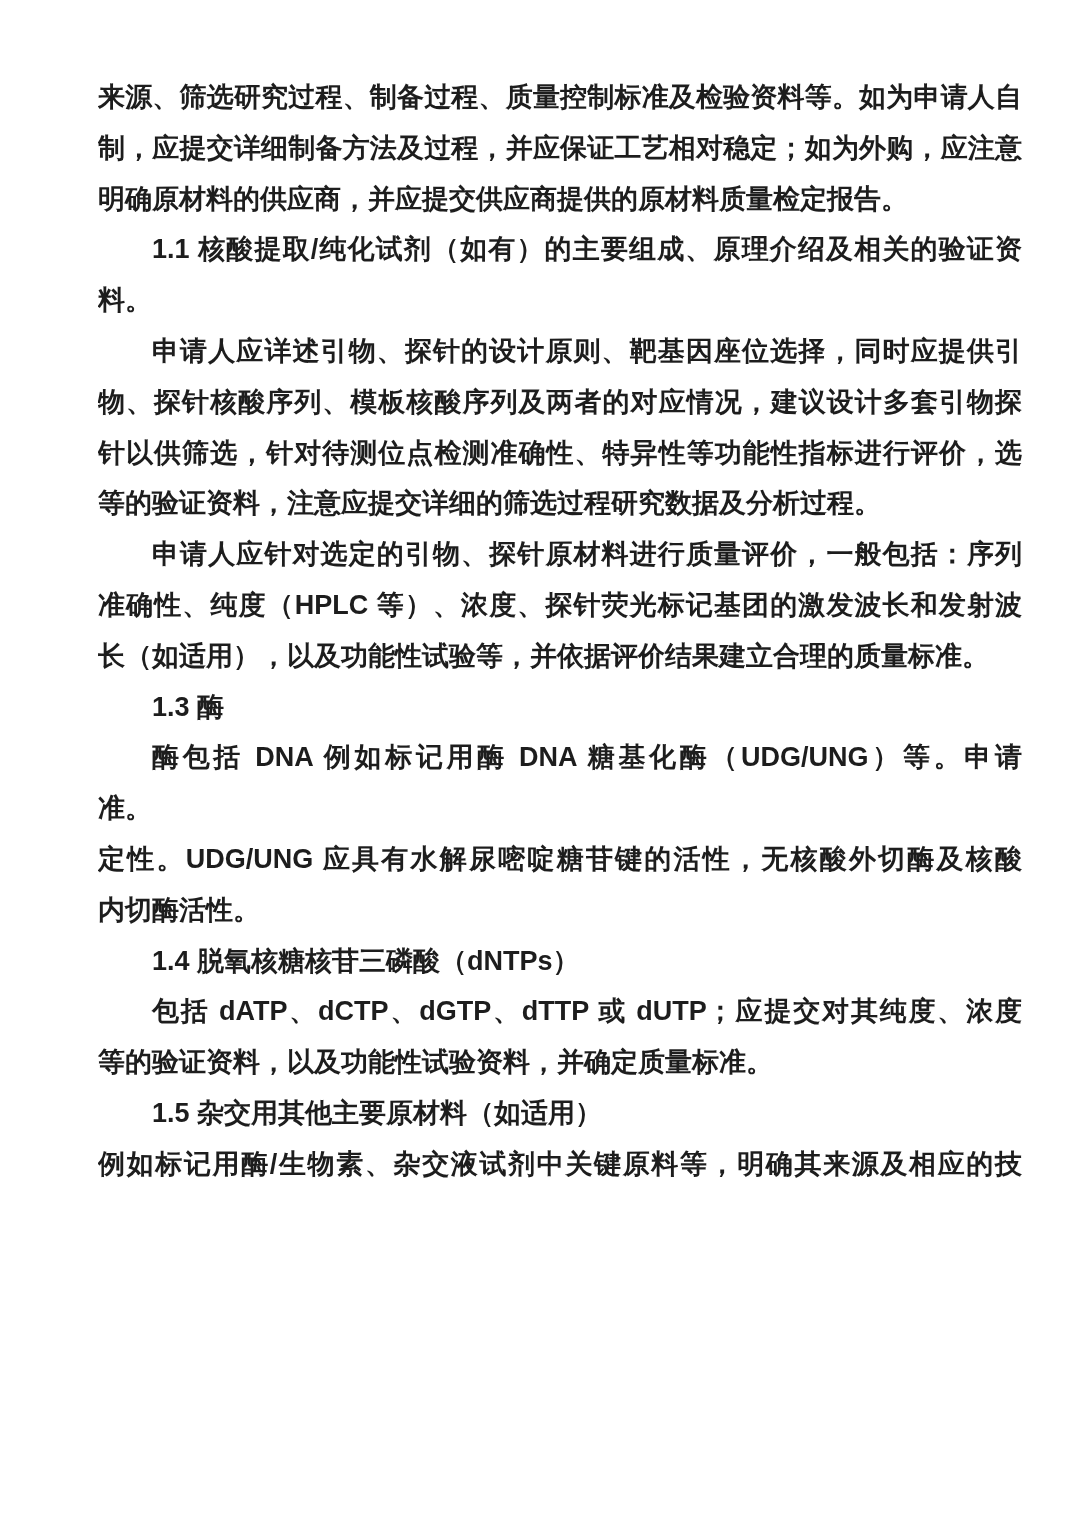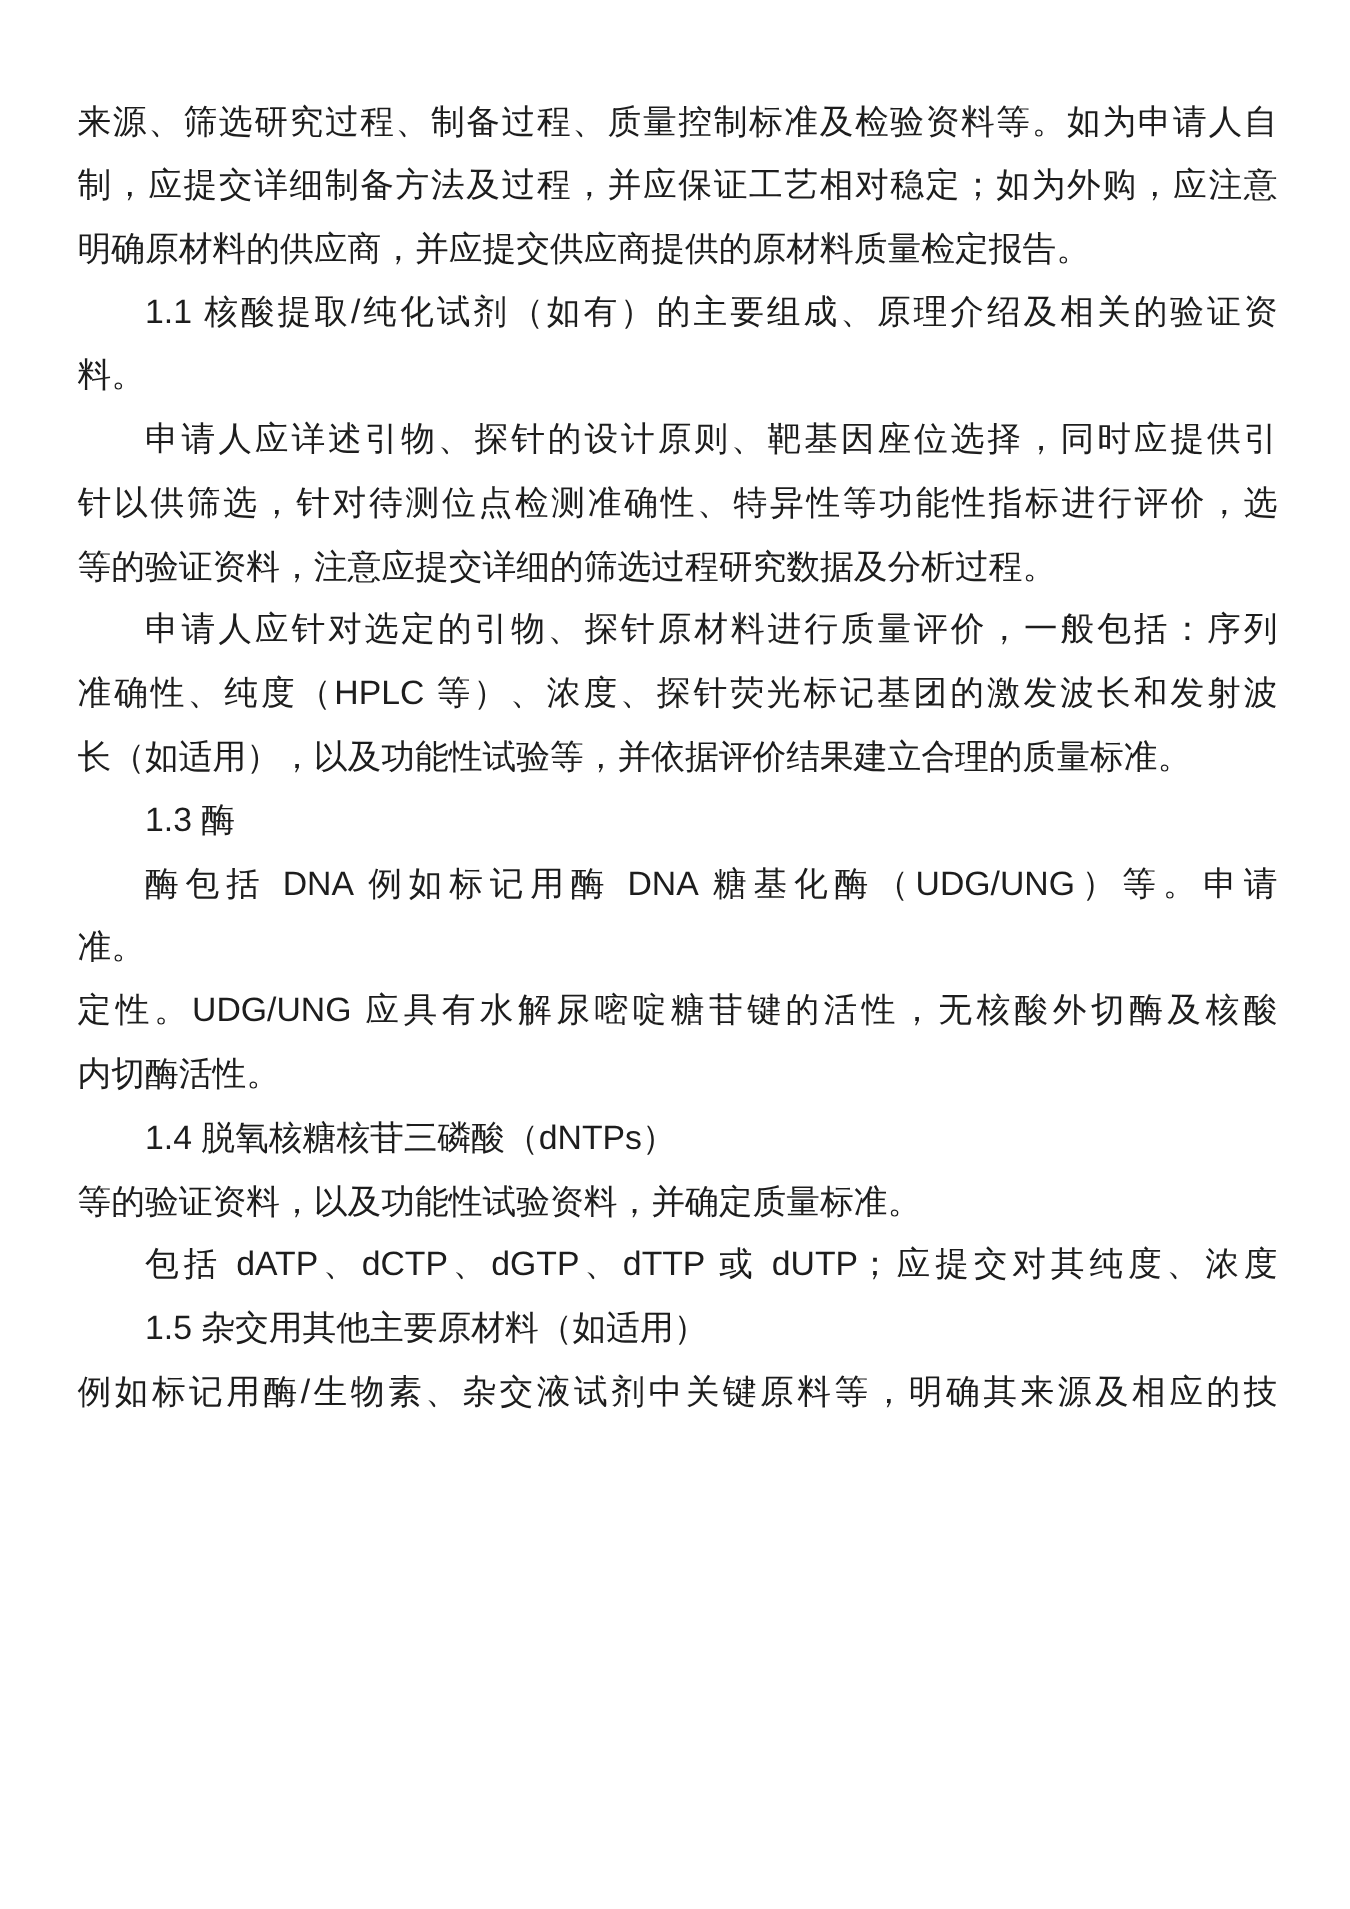--- a/index.html
+++ b/index.html
@@ -15,26 +15,27 @@
     box-sizing: border-box;
     padding: 72px 58px 0 62px;
     overflow: hidden;
   }
   .text-block {
     width: 100%;
   }
   .line {
     font-family: "Liberation Sans", "DejaVu Sans", sans-serif;
     font-size: 27px;
-    font-weight: 400;
+    font-weight: 700;
     color: #1d1d1d;
     height: 50.8px;
     line-height: 50.8px;
     overflow: hidden;
     text-align: left;
+    margin-left: 36px;
   }
   .line.nowrap {
     white-space: nowrap;
   }
   .line.justify {
     text-align: justify;
     text-align-last: justify;
   }
   .line.indent {
     text-indent: 54px;
@@ -44,29 +45,30 @@
 <body>
 
 <div class="page">
   <div class="text-block">
       <div class="line justify">来源、筛选研究过程、制备过程、质量控制标准及检验资料等。如为申请人自</div>
       <div class="line justify">制，应提交详细制备方法及过程，并应保证工艺相对稳定；如为外购，应注意</div>
       <div class="line nowrap">明确原材料的供应商，并应提交供应商提供的原材料质量检定报告。</div>
       <div class="line indent justify">1.1 核酸提取/纯化试剂（如有）的主要组成、原理介绍及相关的验证资</div>
       <div class="line nowrap">料。</div>
       <div class="line indent justify">申请人应详述引物、探针的设计原则、靶基因座位选择，同时应提供引</div>
+      <div class="line justify">物、探针核酸序列、模板核酸序列及两者的对应情况，建议设计多套引物探</div>
       <div class="line justify">针以供筛选，针对待测位点检测准确性、特异性等功能性指标进行评价，选</div>
       <div class="line nowrap">等的验证资料，注意应提交详细的筛选过程研究数据及分析过程。</div>
       <div class="line indent justify">申请人应针对选定的引物、探针原材料进行质量评价，一般包括：序列</div>
       <div class="line justify">准确性、纯度（HPLC 等）、浓度、探针荧光标记基团的激发波长和发射波</div>
       <div class="line nowrap">长（如适用），以及功能性试验等，并依据评价结果建立合理的质量标准。</div>
       <div class="line indent nowrap">1.3 酶</div>
       <div class="line indent justify">酶包括 DNA 例如标记用酶 DNA 糖基化酶（UDG/UNG）等。申请</div>
       <div class="line nowrap">准。</div>
       <div class="line justify">定性。UDG/UNG 应具有水解尿嘧啶糖苷键的活性，无核酸外切酶及核酸</div>
       <div class="line nowrap">内切酶活性。</div>
       <div class="line indent nowrap">1.4 脱氧核糖核苷三磷酸（dNTPs）</div>
+      <div class="line indent justify">包括 dATP、dCTP、dGTP、dTTP 或 dUTP；应提交对其纯度、浓度</div>
       <div class="line nowrap">等的验证资料，以及功能性试验资料，并确定质量标准。</div>
-      <div class="line indent justify">包括 dATP、dCTP、dGTP、dTTP 或 dUTP；应提交对其纯度、浓度</div>
       <div class="line indent nowrap">1.5 杂交用其他主要原材料（如适用）</div>
       <div class="line justify">例如标记用酶/生物素、杂交液试剂中关键原料等，明确其来源及相应的技</div>
     </div>
 </div>
 
 </body></html>

